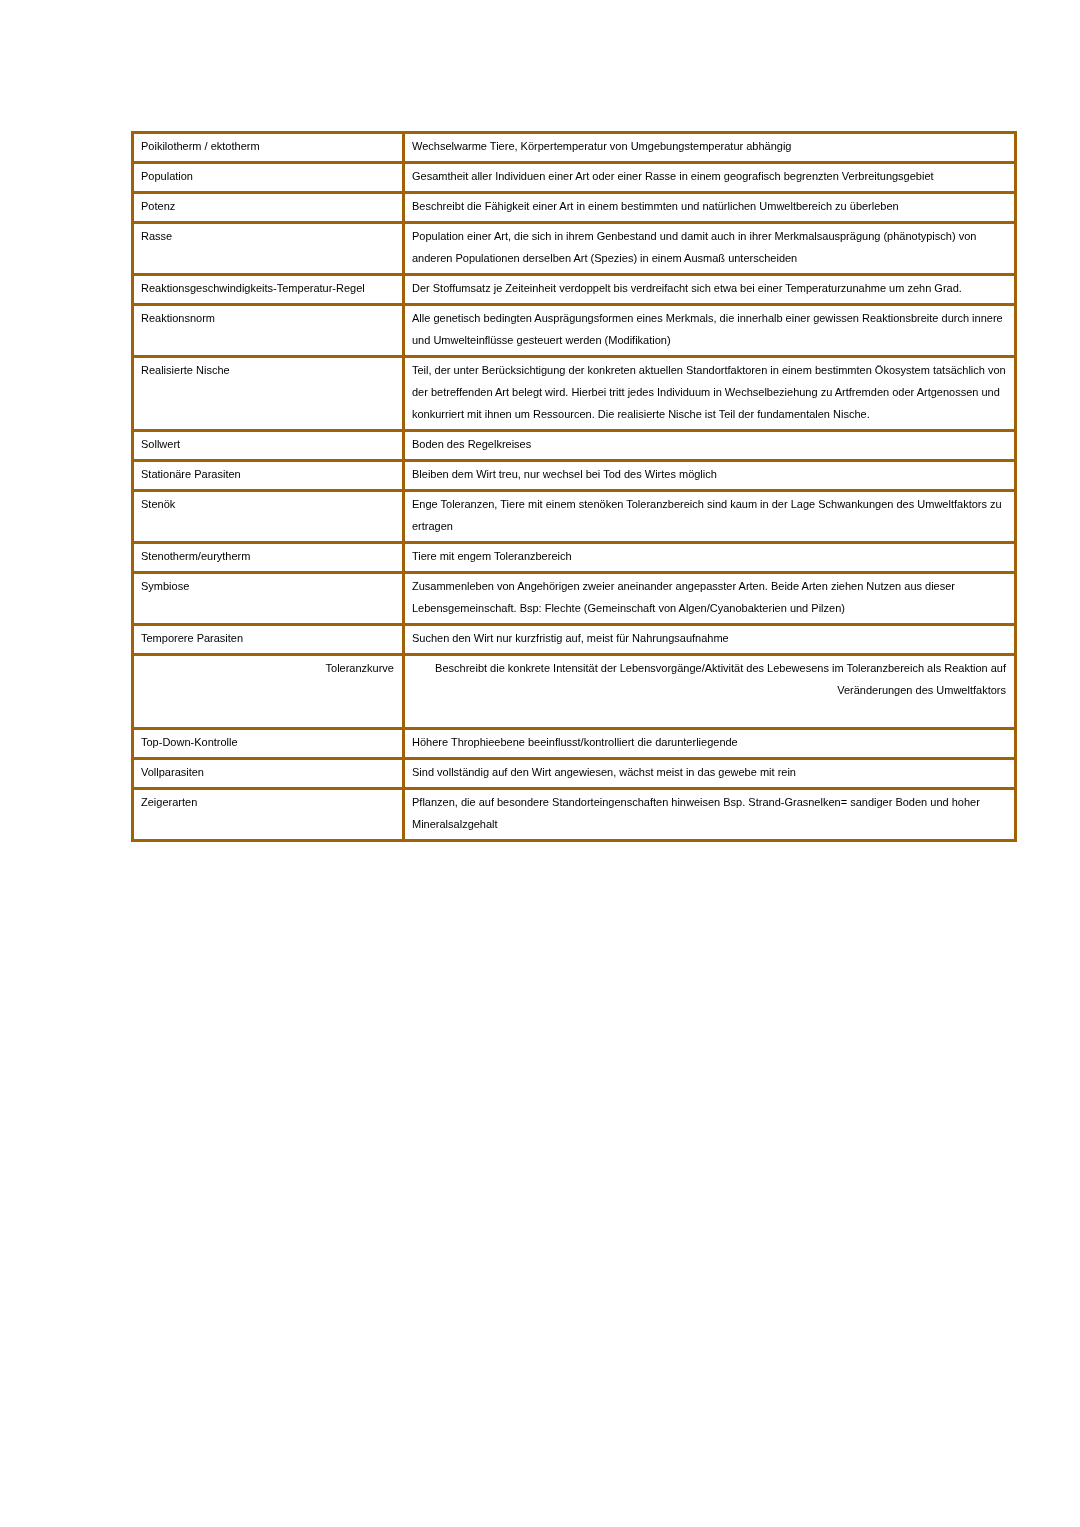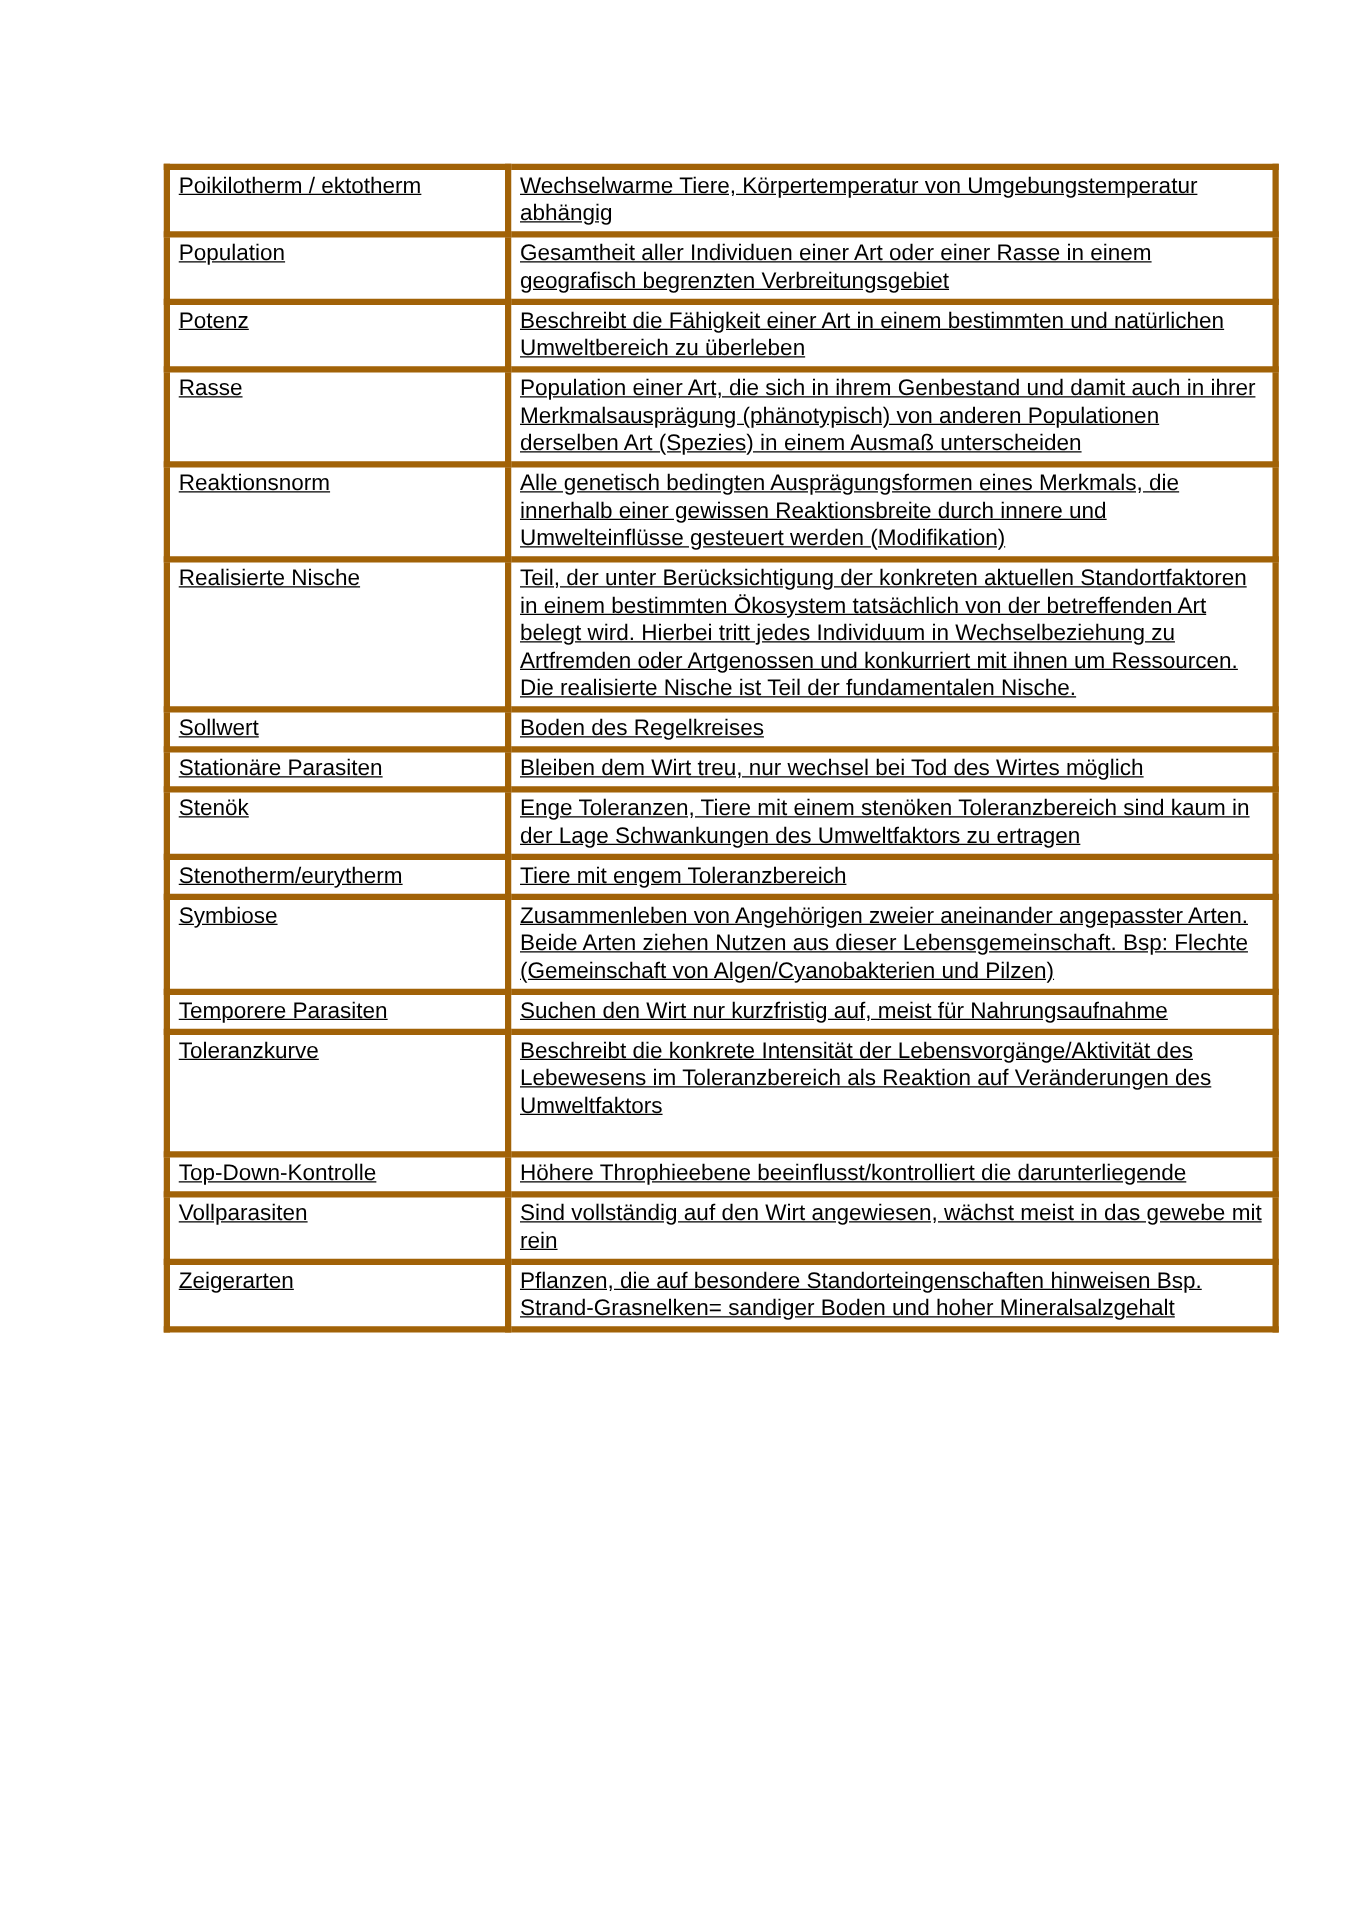--- a/index.html
+++ b/index.html
@@ -21,36 +21,36 @@
   }
   table.glossary {
     position: absolute;
     left: 131px;
     top: 131px;
     width: 847px;
     border-collapse: collapse;
     table-layout: fixed;
   }
   table.glossary td {
-    border: 5px solid #a16207;
+    border: 3px solid #a16207;
     vertical-align: top;
     padding: 1px 8px 4px 7px;
-    font-size: 18px;
+    font-size: 11px;
     line-height: 22px;
     word-wrap: break-word;
-    text-decoration: underline;
   }
   td.term-cell {
     width: 253px;
   }
   td.def-cell {
     width: 594px;
   }
   tr.extra-space td {
     padding-bottom: 26px;
+    text-align: right;
   }
 </style>
 </head>
 <body>
 
 <div class="page">
   <table class="glossary">
     <tbody id="table-body">
   <tr>
     <td class="term-cell">Poikilotherm / ektotherm</td>
@@ -65,20 +65,24 @@
   <tr>
     <td class="term-cell">Potenz</td>
     <td class="def-cell">Beschreibt die Fähigkeit einer Art in einem bestimmten und natürlichen Umweltbereich zu überleben</td>
   </tr>
 
   <tr>
     <td class="term-cell">Rasse</td>
     <td class="def-cell">Population einer Art, die sich in ihrem Genbestand und damit auch in ihrer Merkmalsausprägung (phänotypisch) von anderen Populationen derselben Art (Spezies) in einem Ausmaß unterscheiden</td>
   </tr>
 
+  <tr>
+    <td class="term-cell">Reaktionsgeschwindigkeits-Temperatur-Regel</td>
+    <td class="def-cell">Der Stoffumsatz je Zeiteinheit verdoppelt bis verdreifacht sich etwa bei einer Temperaturzunahme um zehn Grad.</td>
+  </tr>
 
   <tr>
     <td class="term-cell">Reaktionsnorm</td>
     <td class="def-cell">Alle genetisch bedingten Ausprägungsformen eines Merkmals, die innerhalb einer gewissen Reaktionsbreite durch innere und Umwelteinflüsse gesteuert werden (Modifikation)</td>
   </tr>
 
   <tr>
     <td class="term-cell">Realisierte Nische</td>
     <td class="def-cell">Teil, der unter Berücksichtigung der konkreten aktuellen Standortfaktoren in einem bestimmten Ökosystem tatsächlich von der betreffenden Art belegt wird. Hierbei tritt jedes Individuum in Wechselbeziehung zu Artfremden oder Artgenossen und konkurriert mit ihnen um Ressourcen. Die realisierte Nische ist Teil der fundamentalen Nische.</td>
   </tr>

